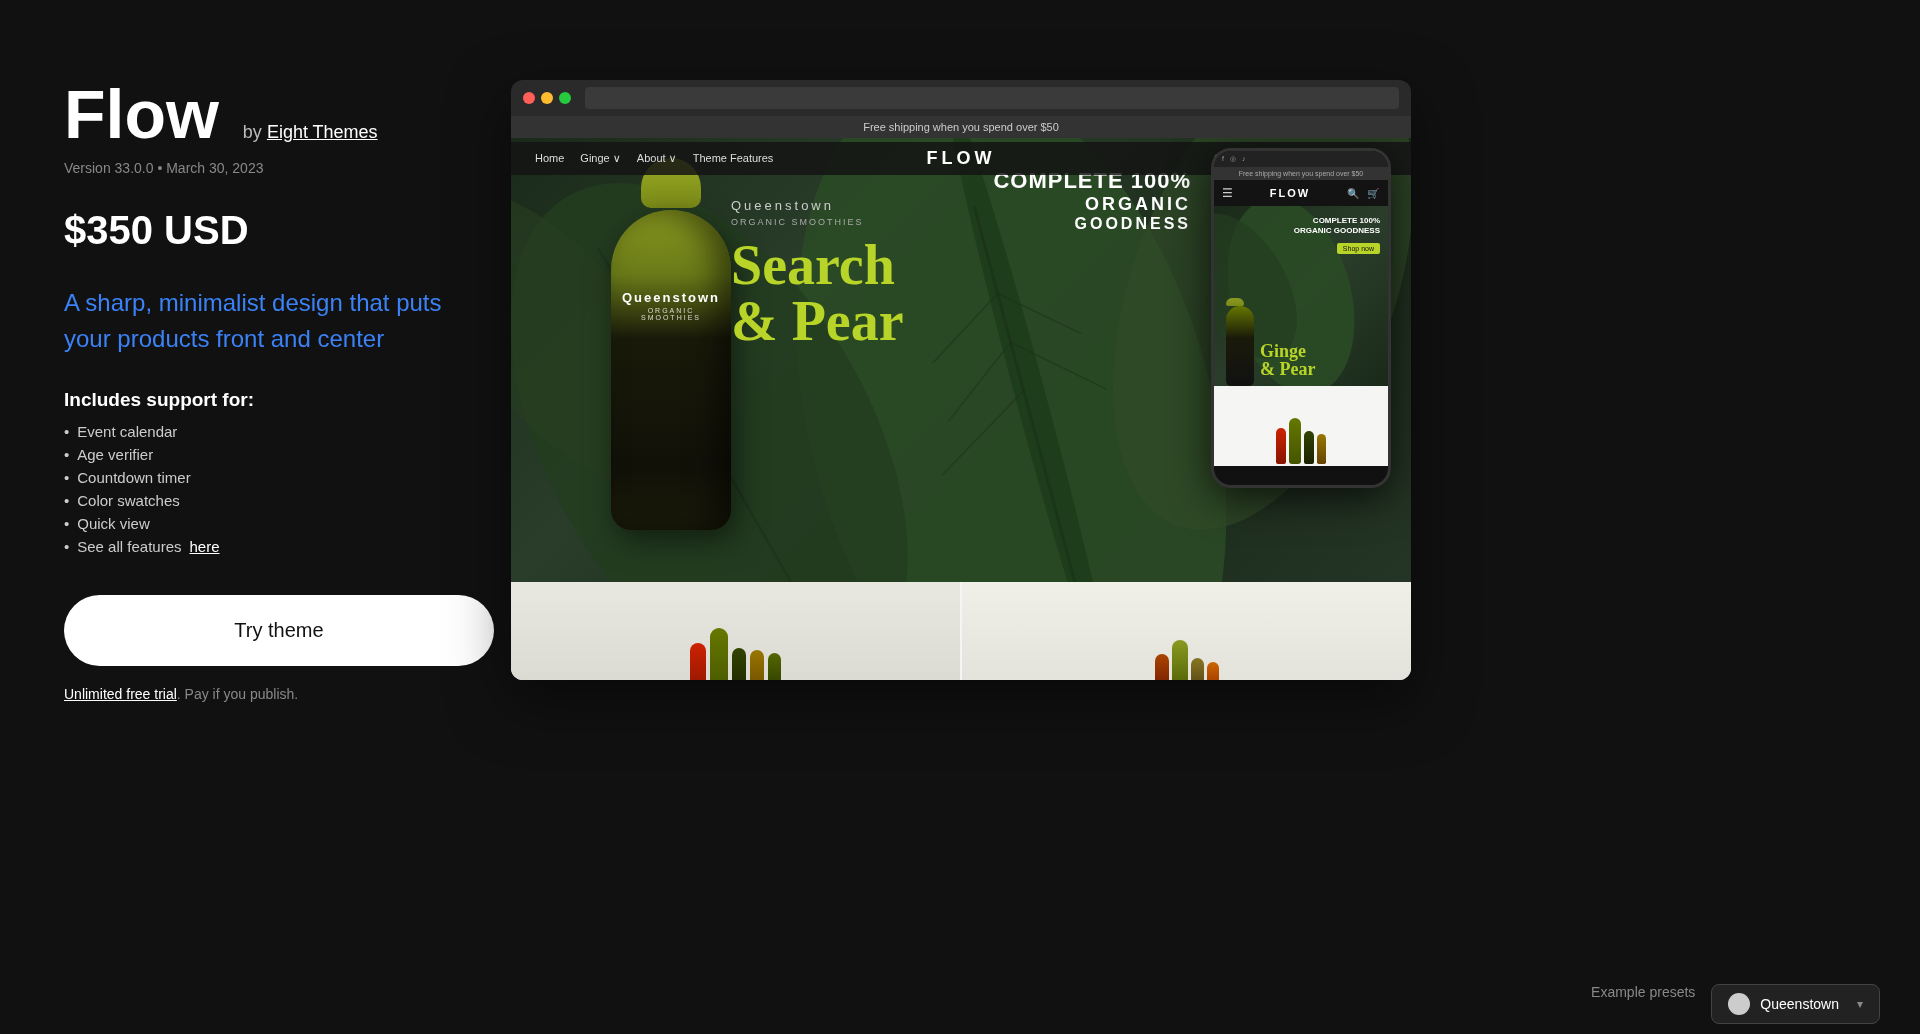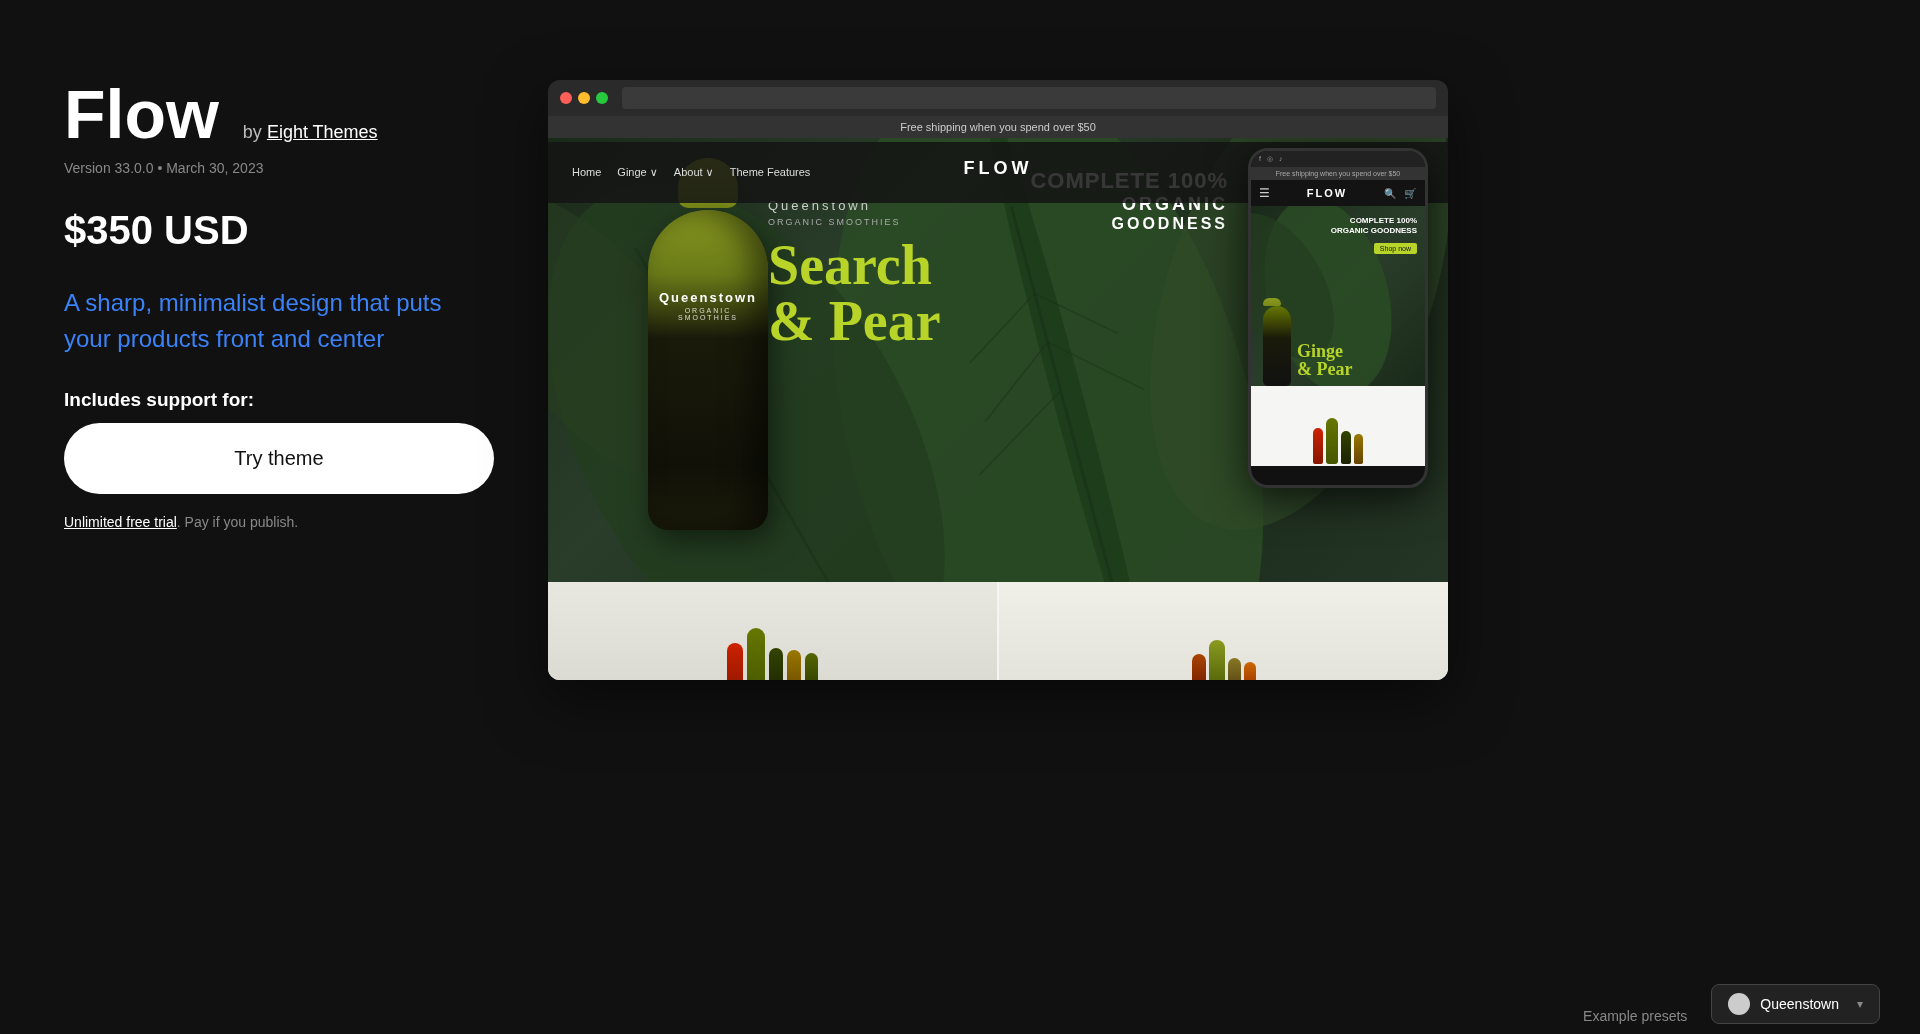--- a/index.html
+++ b/index.html
@@ -137,21 +137,21 @@
     }
 
     .trial-text a {
       color: #fff;
       text-decoration: underline;
     }
 
     
     .browser-mockup {
       position: absolute;
-      left: 548px;
+      left: 511px;
       top: 80px;
       width: 900px;
       height: 600px;
       background: #1a1a1a;
       border-radius: 12px;
       overflow: hidden;
       box-shadow: 0 20px 60px rgba(0,0,0,0.5);
     }
 
     
@@ -195,22 +195,22 @@
       background: #333;
       color: #ccc;
       text-align: center;
       font-size: 11px;
       padding: 5px;
     }
 
     
     .preview-nav {
       display: flex;
-      align-items: flex-end;
-      padding: 24px 24px;
+      align-items: center;
+      padding: 10px 24px;
       background: rgba(20,20,20,0.85);
       position: absolute;
       top: 26px;
       left: 0;
       right: 0;
       z-index: 10;
       gap: 28px;
     }
 
     .nav-links {
@@ -574,20 +574,41 @@
   </div>
 
   <div class="theme-version">Version 33.0.0 • March 30, 2023</div>
 
   <div class="theme-price">$350 USD</div>
 
   <div class="theme-description">A sharp, minimalist design that puts your products front and center</div>
 
   <div class="features-label">Includes support for:</div>
 
+  <ul class="features-list">
+    <li>
+        <span>Event calendar</span>
+      </li>
+    <li>
+        <span>Age verifier</span>
+      </li>
+    <li>
+        <span>Countdown timer</span>
+      </li>
+    <li>
+        <span>Color swatches</span>
+      </li>
+    <li>
+        <span>Quick view</span>
+      </li>
+    <li>
+      <span>See all features </span>
+        <a>here</a>
+    </li>
+  </ul>
 
   <button class="btn-try-theme">Try theme</button>
 
 
   <div class="trial-text">
     <a>Unlimited free trial</a><span>. Pay if you publish.</span>
   </div>
 </div>
 
 <div class="browser-mockup">
@@ -741,21 +762,21 @@
           <div style="width:12px;height:36px;background:linear-gradient(180deg,#cc6600,#882200);border-radius:6px 6px 2px 2px;"></div>
         </div>
       </div>
     </div>
 
   </div>
 </div>
 
 <div class="bottom-bar">
   <div style="flex:1;"></div>
-  <div style="display:flex;align-items:flex-end;gap:24px;">
+  <div style="display:flex;align-items:flex-start;gap:16px;">
     <span class="example-presets-label">Example presets</span>
     <div class="preset-selector">
       <div class="preset-circle"></div>
       <span class="preset-name">Queenstown</span>
       <span class="preset-chevron">▾</span>
     </div>
   </div>
 </div>
 
 </body></html>

